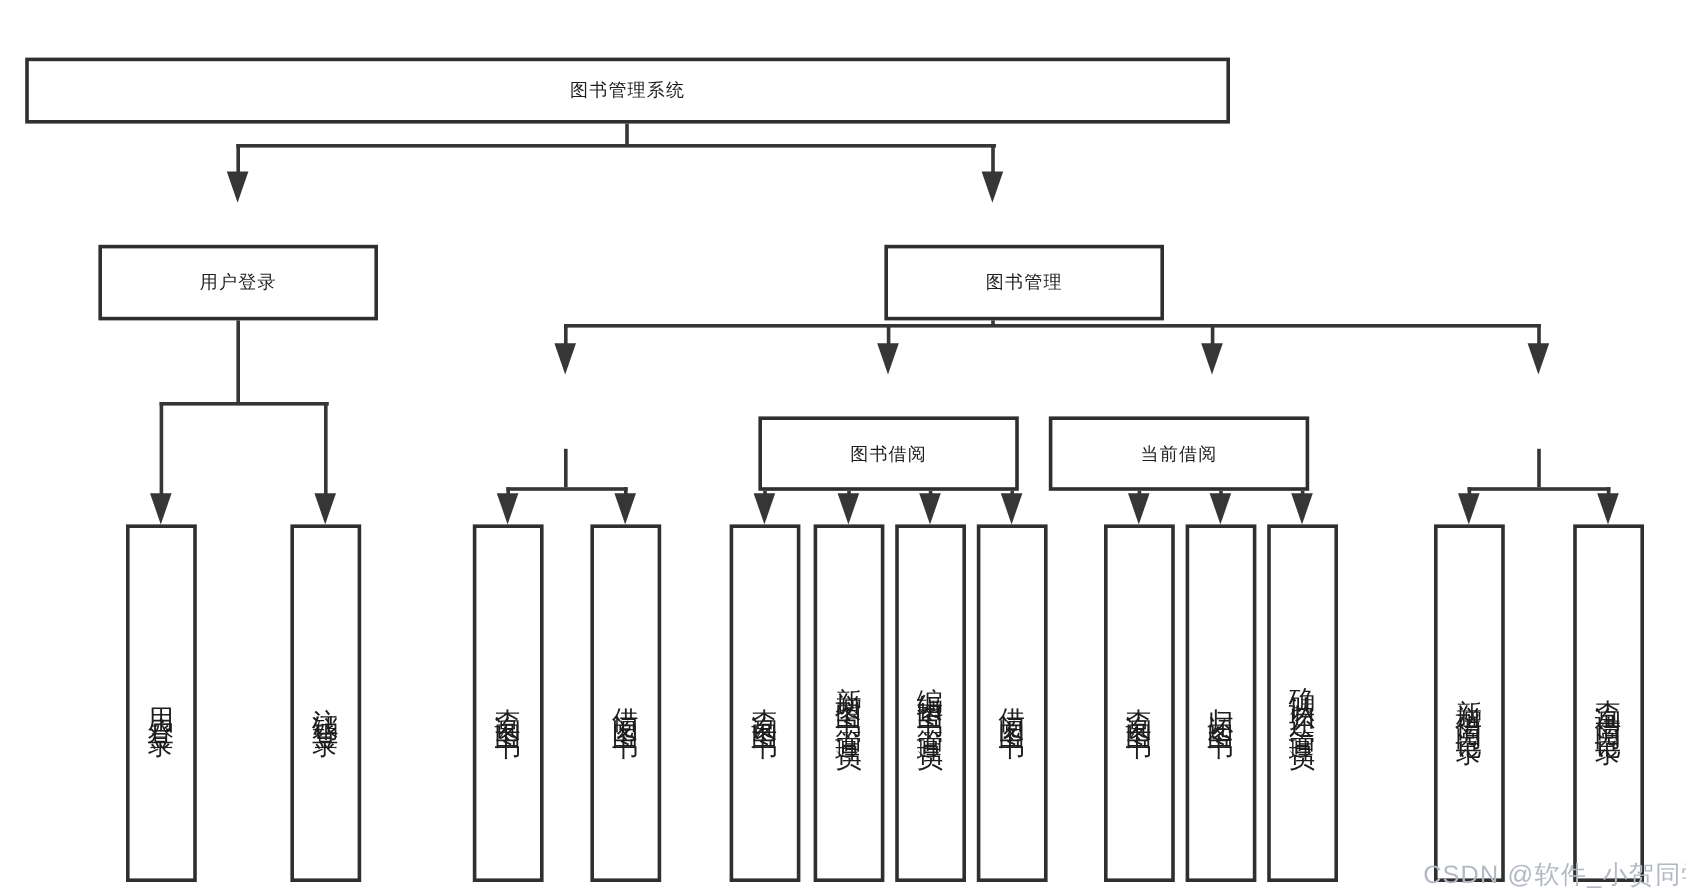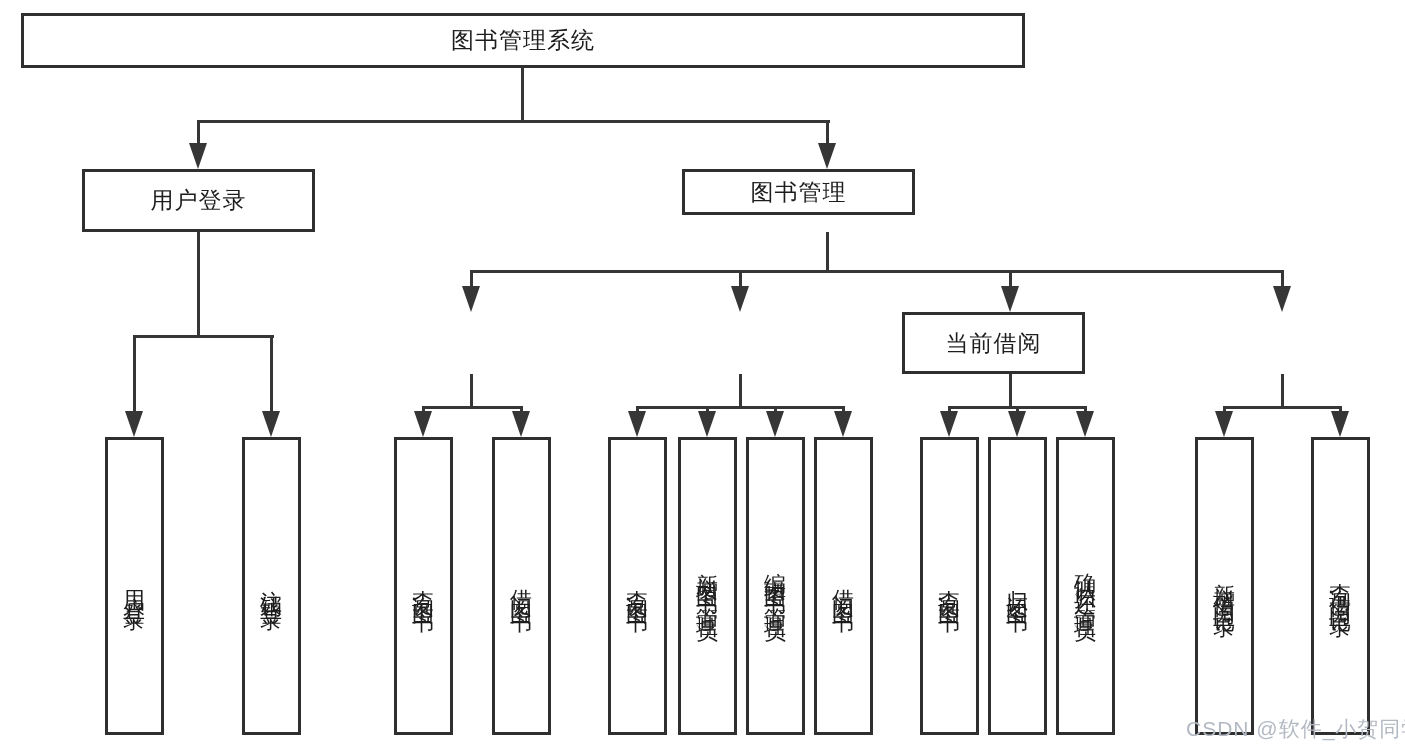--- a/index.html
+++ b/index.html
@@ -18,22 +18,23 @@
     position: absolute;
     box-sizing: border-box;
     background: #ffffff;
     border: 3px solid #2f2f2f;
     color: #1d1d1d;
   }
   .node.h {
     display: flex;
     align-items: center;
     justify-content: center;
-    font-size: 23px;
+    font-size: 15px;
     letter-spacing: 1px;
+    margin-top: 35px;
   }
   .node.v {
     writing-mode: vertical-rl;
     text-align: center;
     font-size: 22px;
     letter-spacing: 7px;
     line-height: 53px;
     padding: 4px 0;
   }
   .vline {
@@ -124,23 +125,24 @@
   <div class="vline" style="left:1281px;top:374px;height:32px"></div>
   <div class="hline" style="left:1223px;top:406px;width:119px"></div>
   <div class="vline" style="left:1223px;top:406px;height:7px"></div>
   <div class="arrow" style="left:1215px;top:411px"></div>
   <div class="vline" style="left:1339px;top:406px;height:7px"></div>
   <div class="arrow" style="left:1331px;top:411px"></div>
 
   <div class="node h" style="left:21px;top:13px;width:1004px;height:55px">图书管理系统</div>
 
   <div class="node h" style="left:82px;top:169px;width:233px;height:63px">用户登录</div>
-  <div class="node h" style="left:682px;top:169px;width:233px;height:46px">图书管理</div>
+  <div class="node h" style="left:737px;top:169px;width:233px;height:63px">图书管理</div>
 
-  <div class="node h" style="left:902px;top:312px;width:183px;height:62px">当前借阅</div>
+  <div class="node h" style="left:632px;top:312px;width:217px;height:62px">图书借阅</div>
+  <div class="node h" style="left:874px;top:312px;width:217px;height:62px">当前借阅</div>
 
   <div class="node v" style="left:105px;top:437px;width:59px;height:298px">用户登录</div>
   <div class="node v" style="left:242px;top:437px;width:59px;height:298px">注销登录</div>
   <div class="node v" style="left:394px;top:437px;width:59px;height:298px">查询图书</div>
   <div class="node v" style="left:492px;top:437px;width:59px;height:298px">借阅图书</div>
   <div class="node v" style="left:608px;top:437px;width:59px;height:298px">查询图书</div>
   <div class="node v" style="left:678px;top:437px;width:59px;height:298px">新增图书（管理员）</div>
   <div class="node v" style="left:746px;top:437px;width:59px;height:298px">编辑图书（管理员）</div>
   <div class="node v" style="left:814px;top:437px;width:59px;height:298px">借阅图书</div>
   <div class="node v" style="left:920px;top:437px;width:59px;height:298px">查询图书</div>

